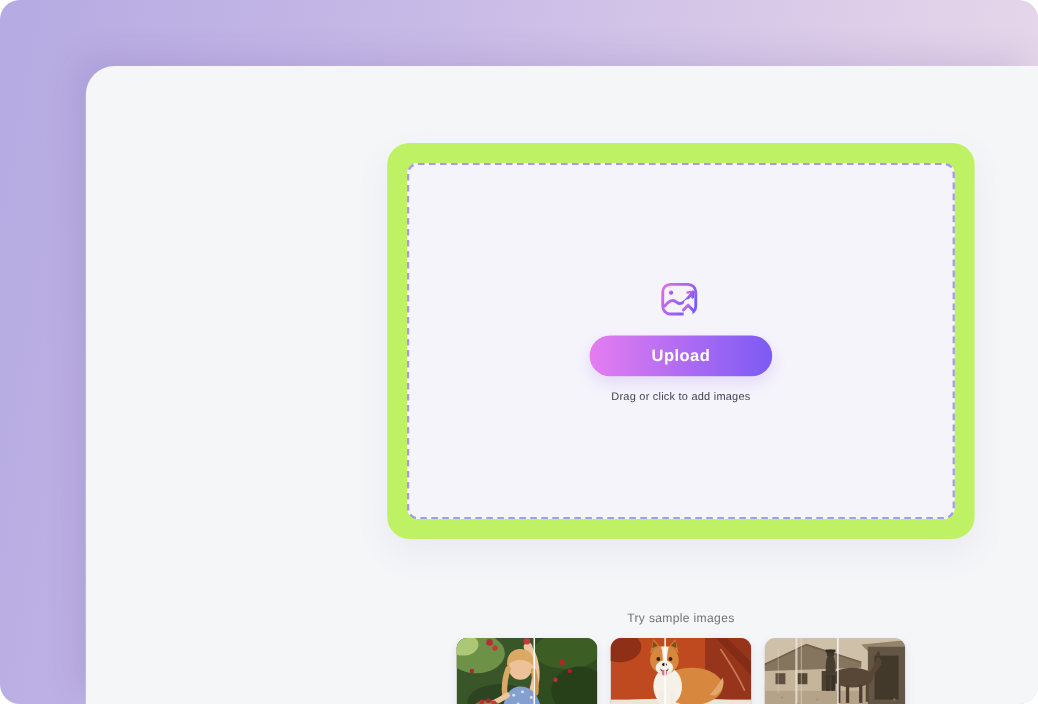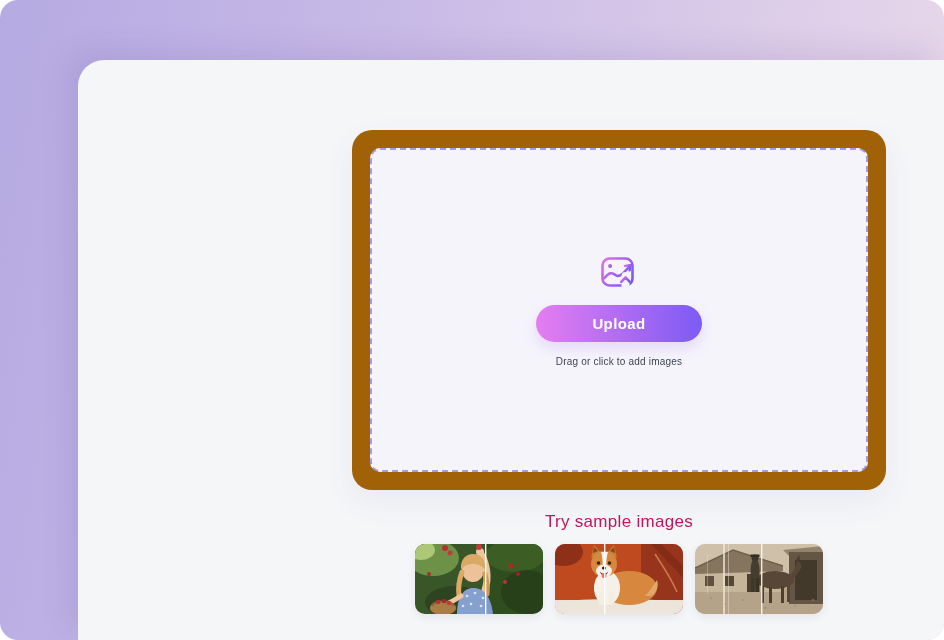--- a/index.html
+++ b/index.html
@@ -16,21 +16,21 @@
     position: absolute; left: 78px; top: 60px; right: 0; bottom: 0;
     background: #f5f6f8;
     border-top-left-radius: 26px;
     border-bottom-right-radius: 18px;
     box-shadow: -10px -10px 28px rgba(80, 60, 140, 0.12);
   }
 
   .upload-card {
     position: absolute; left: 274px; top: 70px;
     width: 534px; height: 360px;
-    background: #a16207; border-radius: 20px;
+    background: #bef264; border-radius: 20px;
     box-shadow: 0 12px 30px rgba(100, 90, 160, 0.08);
   }
 
   .dropzone {
     position: absolute; inset: 18px;
     background: #f5f4fb;
     border: 2px dashed #a49af0;
     border-radius: 10px;
     display: flex; flex-direction: column;
     align-items: center; justify-content: center;
@@ -54,21 +54,21 @@
     margin-top: 14px;
     font-size: 10px; font-weight: 500; color: #3f4557;
     letter-spacing: 0.2px;
   }
 
   .samples {
     position: absolute; left: 274px; top: 452px; width: 534px;
     text-align: center;
   }
   .samples-title {
-    font-size: 17px; color: #be185d; letter-spacing: 0.3px;
+    font-size: 11px; color: #737373; letter-spacing: 0.3px; margin-top: 44px;
   }
   .thumb-row {
     margin-top: 12px;
     display: flex; justify-content: center; gap: 12px;
   }
   .thumb {
     width: 128px; height: 70px;
     border-radius: 10px; overflow: hidden;
     cursor: pointer; position: relative;
     box-shadow: 0 3px 8px rgba(90, 80, 140, 0.10);

